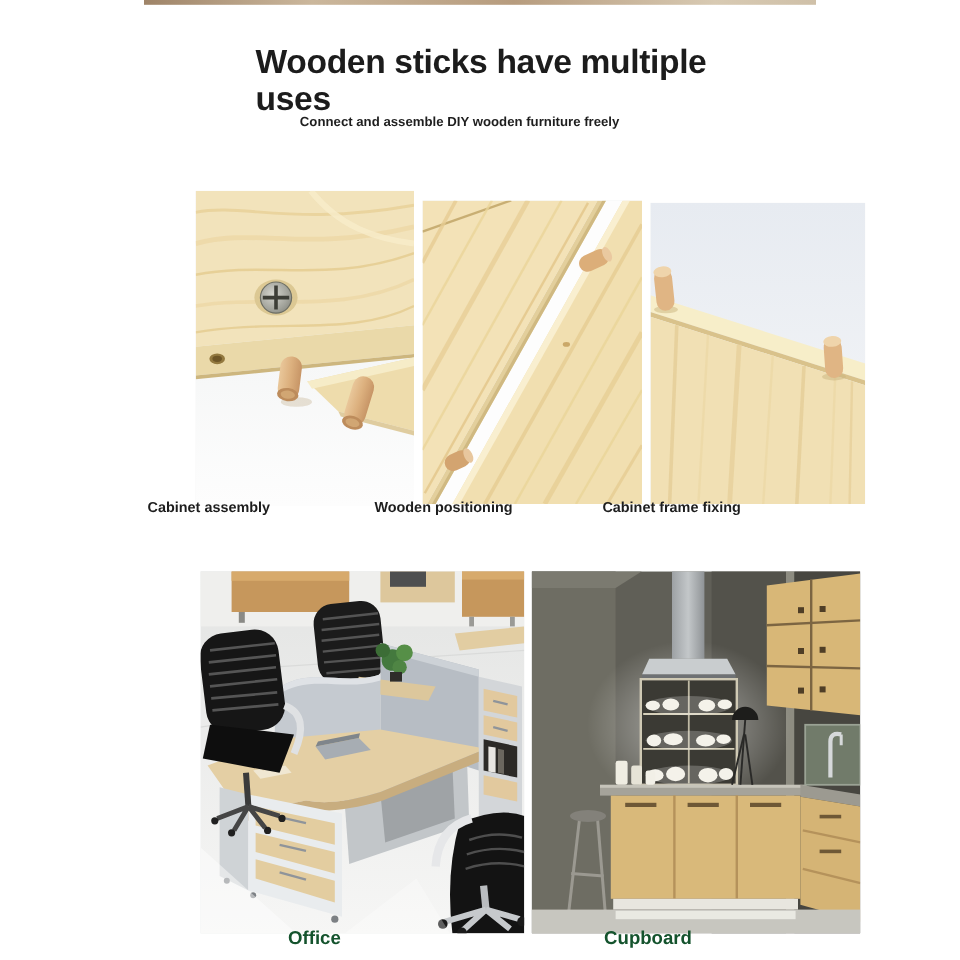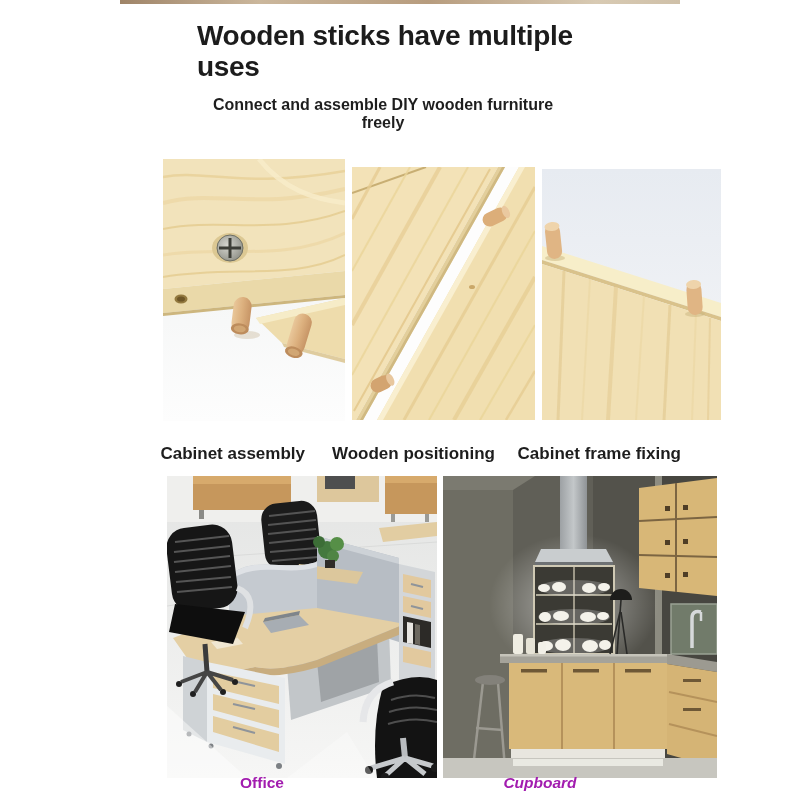--- a/index.html
+++ b/index.html
@@ -6,41 +6,41 @@
   body{
     width:800px;height:800px;background:#ffffff;position:relative;overflow:hidden;
     font-family:"Liberation Sans",sans-serif;color:#1c1c1c;
   }
   .canvas{position:absolute;inset:0;}
   .top-strip{
     position:absolute;left:120px;top:0;width:560px;height:4px;
     background:linear-gradient(90deg,#9f8468,#cbb79c 25%,#b79c7e 55%,#d8cab3 85%,#cfc0a8);
   }
   .title{
-    position:absolute;left:197px;top:20px;width:400px;margin:0;
+    position:absolute;left:197px;top:20px;width:400px;margin:16px;
     font-size:28px;line-height:31px;font-weight:bold;letter-spacing:-0.3px;color:#1c1c1c;
   }
   .subtitle{
     position:absolute;left:197px;top:96px;width:372px;margin:0;text-align:center;
-    font-size:16px;font-weight:bold;color:#1e1e1e;
+    font-size:11px;font-weight:bold;color:#1e1e1e;
   }
   .photo{position:absolute;overflow:hidden;background:#f4f5f5;}
   .photo svg{display:block;width:100%;height:100%;}
   .c1{left:123px;top:143px;width:182px;height:262px;}
   .c2{left:312px;top:151px;width:183px;height:253px;}
   .c3{left:502px;top:153px;width:179px;height:251px;}
-  .caption{position:absolute;top:416px;text-align:right;font-size:17px;font-weight:bold;color:#1d1d1d;margin-top:28px;}
+  .caption{position:absolute;top:416px;text-align:left;font-size:12px;font-weight:bold;color:#1d1d1d;}
   .cap1{left:123px;width:182px;}
   .cap2{left:312px;width:183px;}
   .cap3{left:502px;width:179px;}
   .p-office{left:127px;top:460px;width:270px;height:302px;}
   .p-cupboard{left:403px;top:460px;width:274px;height:302px;}
-  .caption-b{position:absolute;top:774px;text-align:center;font-size:15.5px;font-weight:bold;color:#a21caf;}
+  .caption-b{position:absolute;top:774px;text-align:center;font-size:15.5px;font-weight:bold;color:#14532d;}
   .capo{left:127px;width:270px;}
-  .capc{left:403px;width:274px;font-style:italic;}
+  .capc{left:403px;width:274px;}
 </style>
 </head>
 <body>
 
 <div class="canvas">
 
   <div class="top-strip"></div>
 
   <h1 class="title">Wooden sticks have multiple uses</h1>
   <p class="subtitle">Connect and assemble DIY wooden furniture freely</p>

